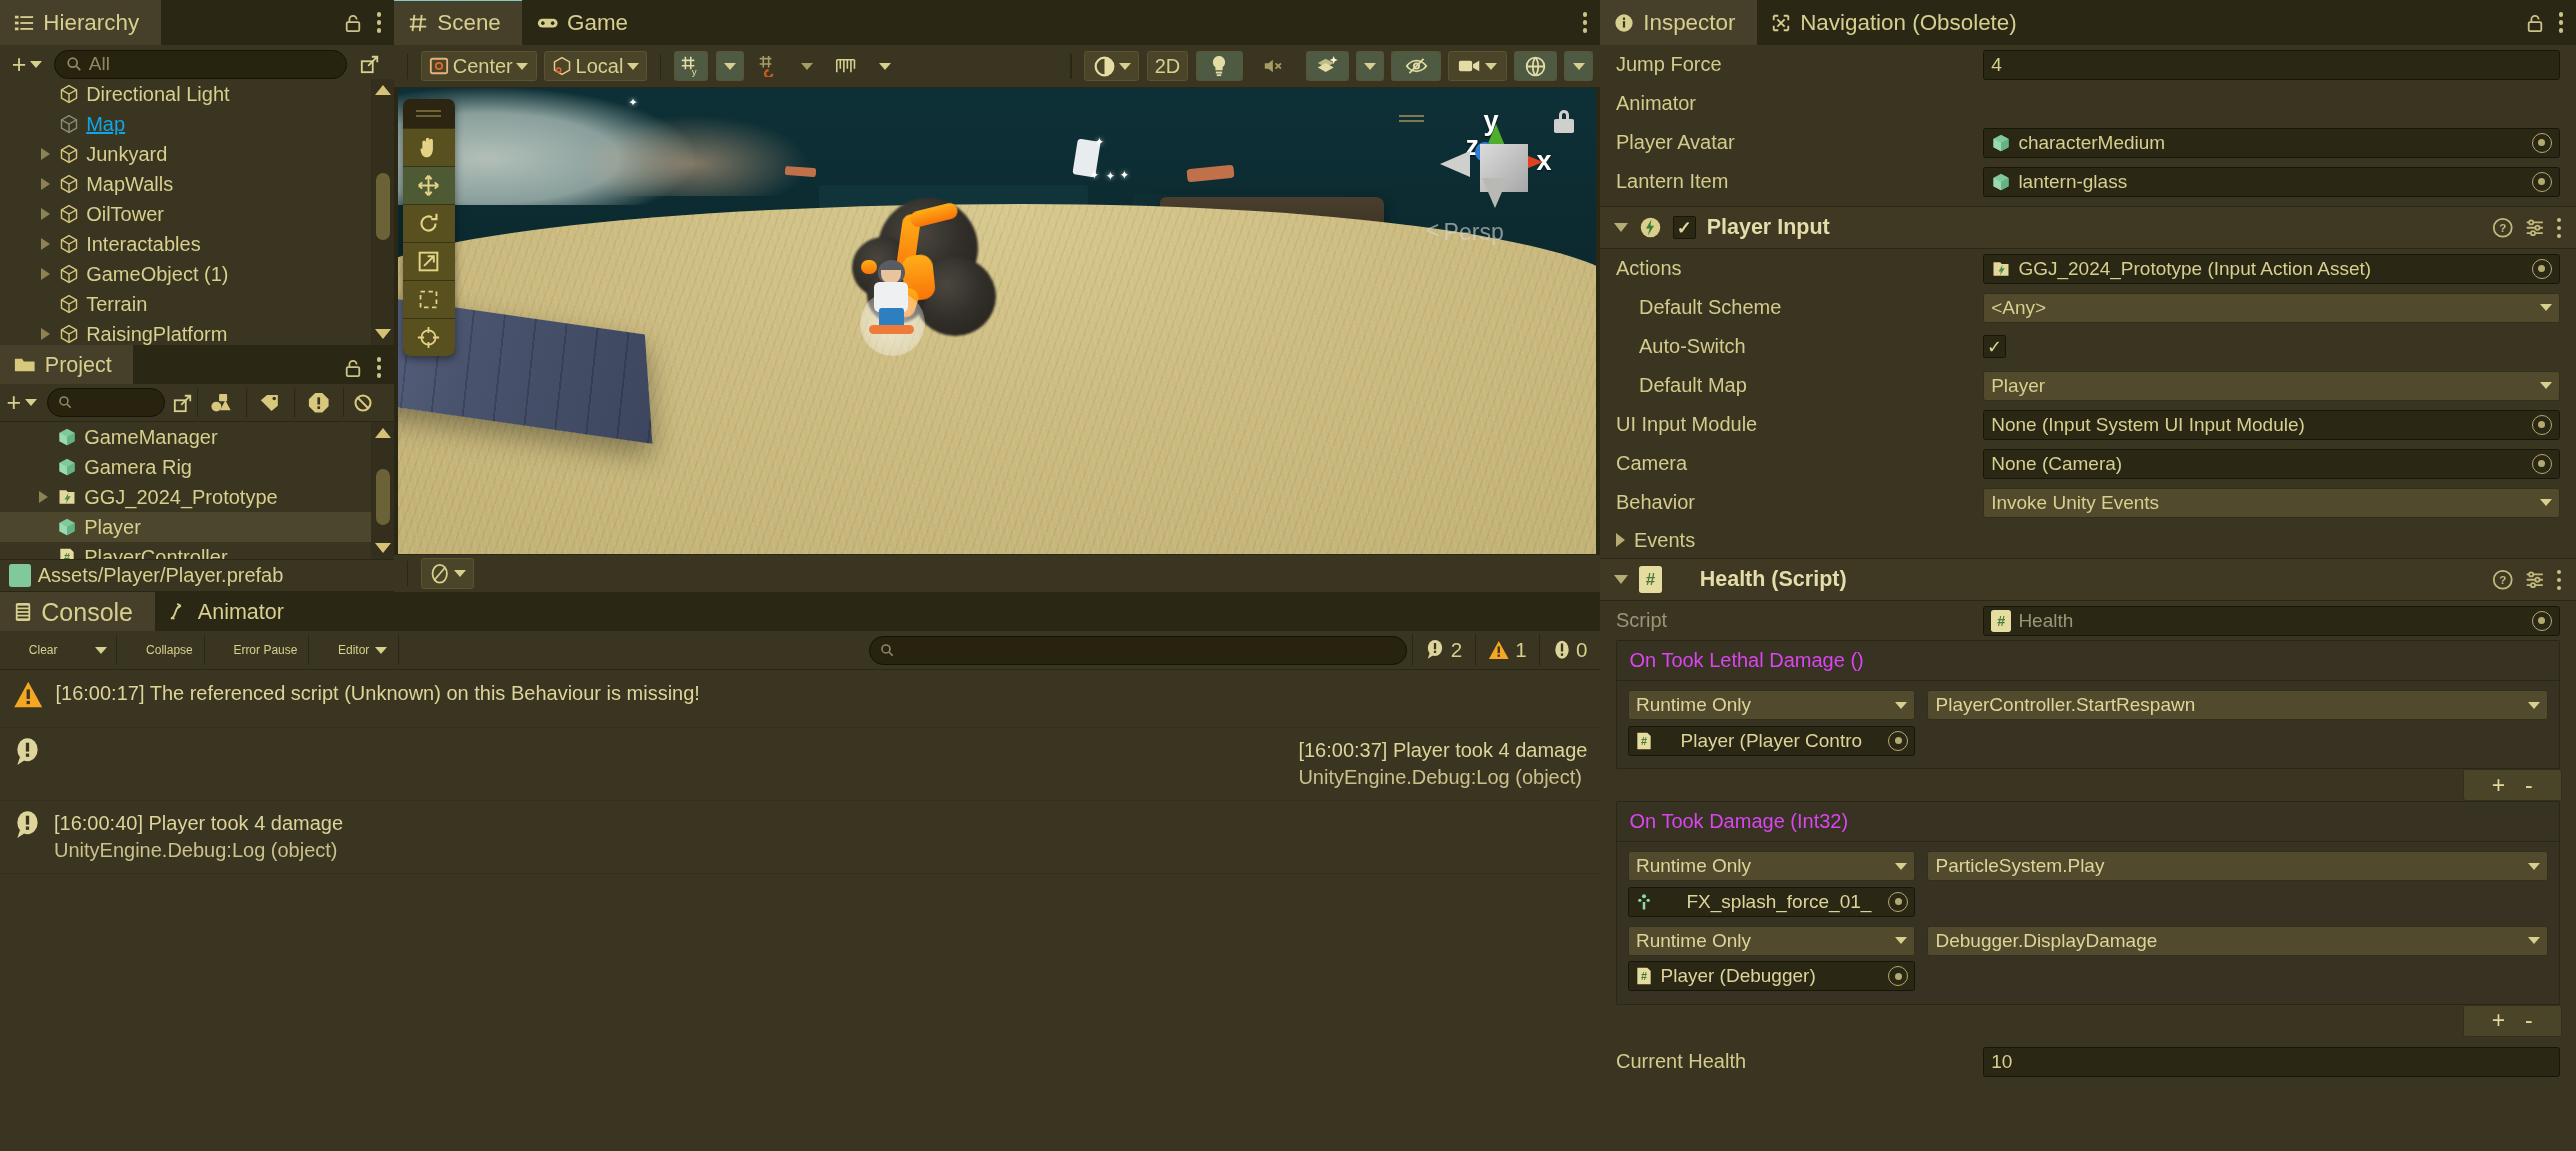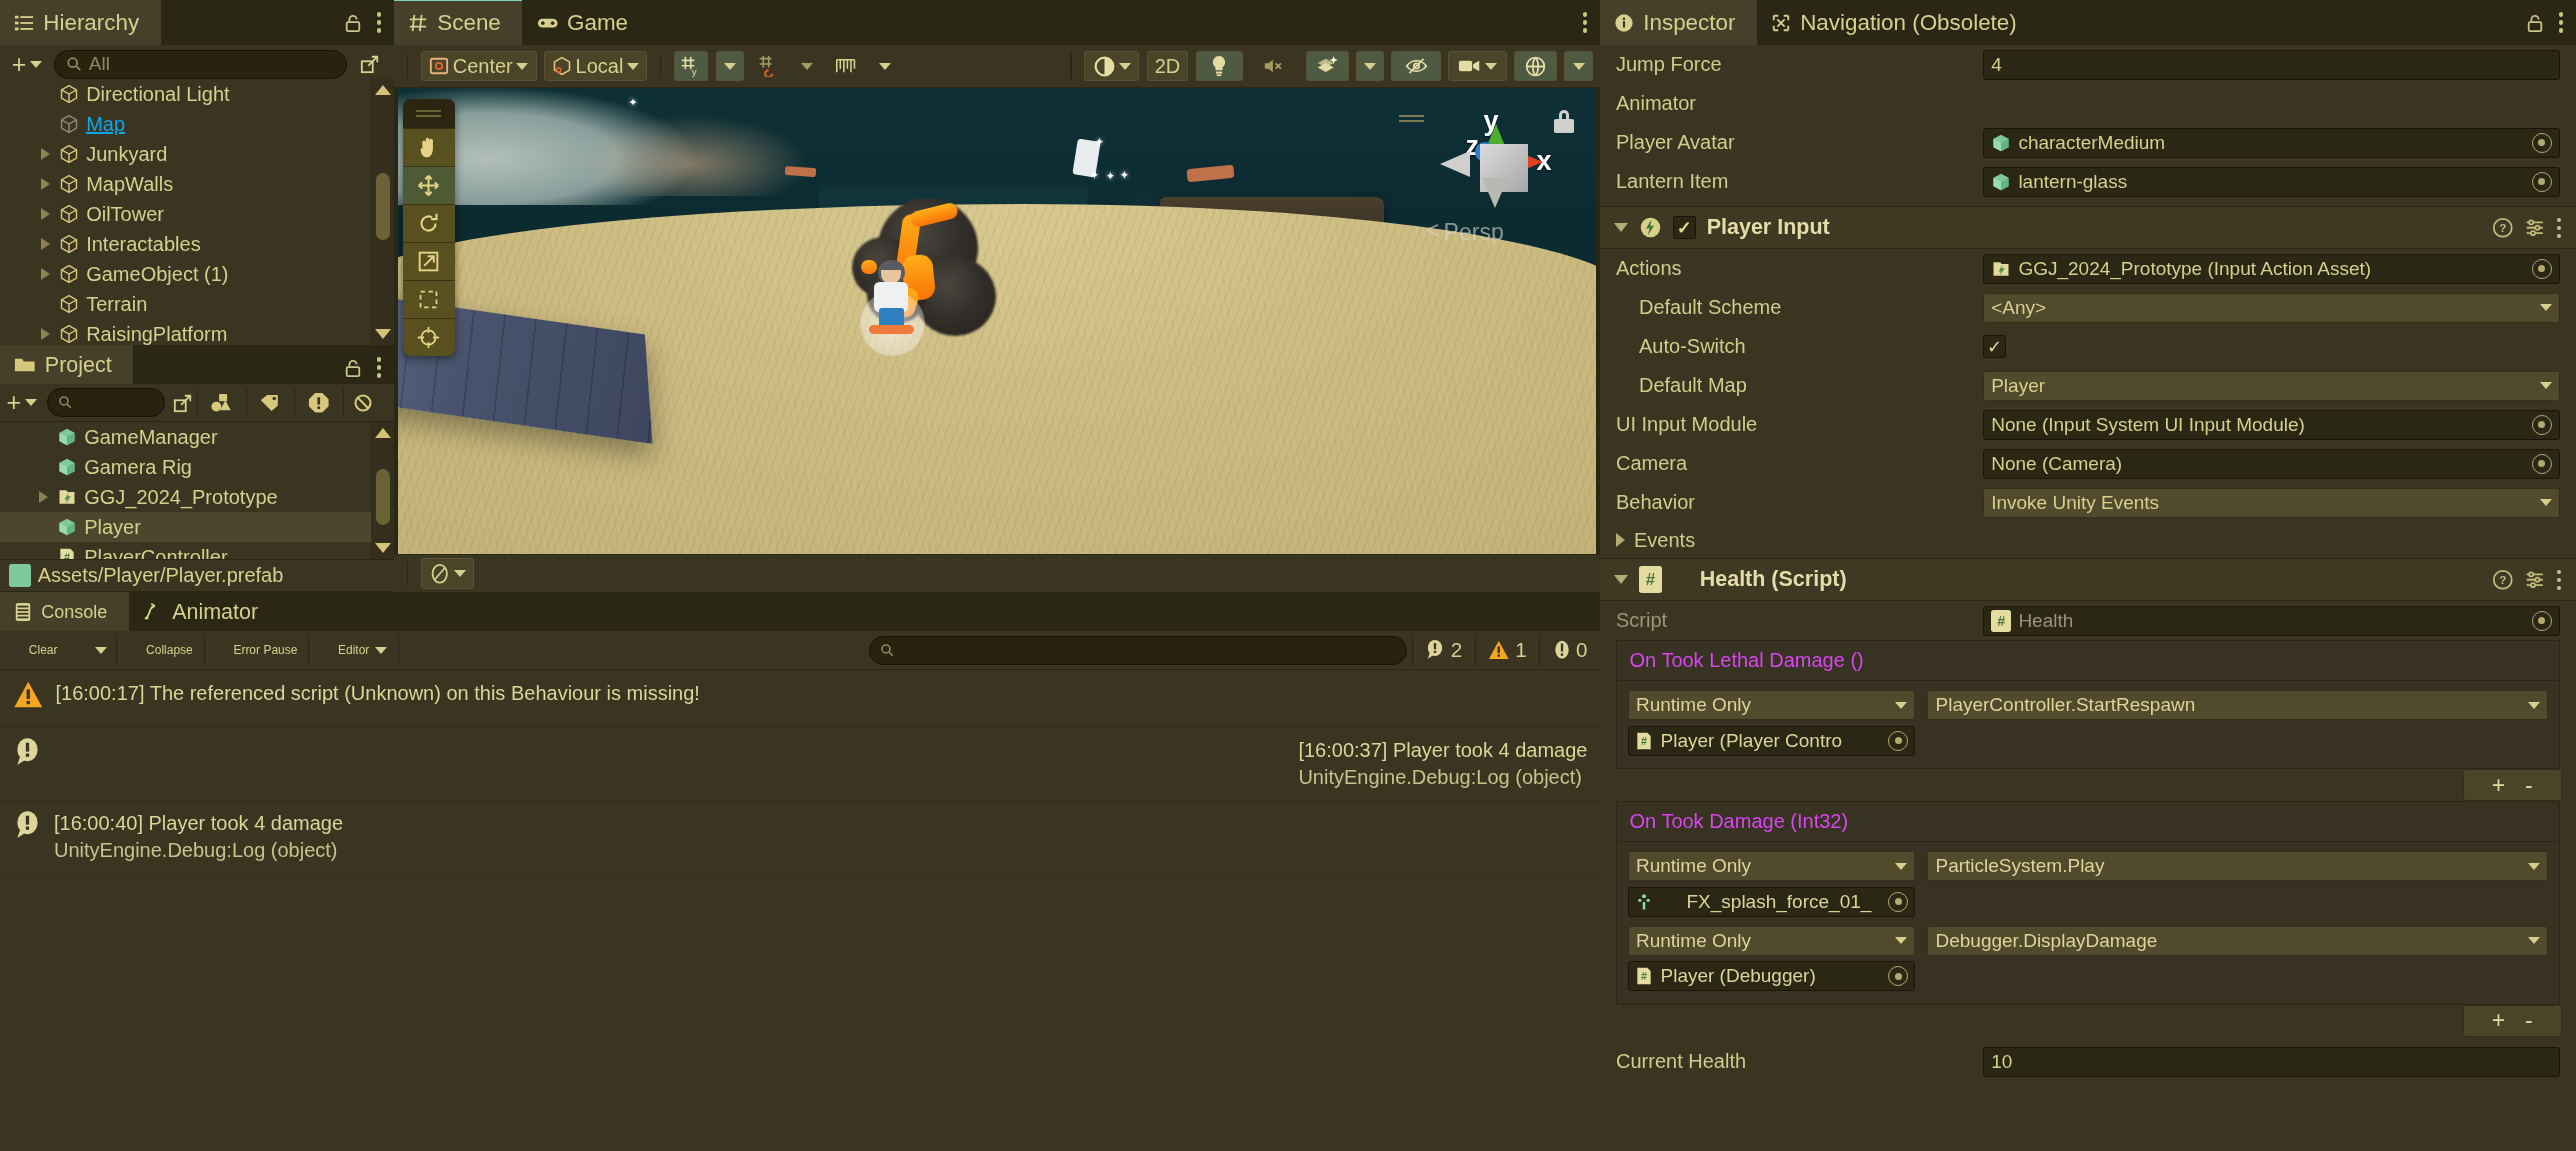--- a/index.html
+++ b/index.html
@@ -802,21 +802,21 @@
               <path d="M6 19 L18 5"></path>
             </svg>
         </span>
         <span class="caret"></span>
       </div>
     </div>
   </div>
 
   <div class="panel" style="left:0; top:592px; width:1600px; height:560px;">
     <div class="tabbar" style="height:39px;">
-      <div class="tab active plain" style="font-size:18px;">
+      <div class="tab active plain" style="font-size:25px;">
         <span class="ico">
           <svg width="18" height="20" viewBox="0 0 20 22">
               <rect x="2" y="1" width="16" height="20" rx="2" fill="#d6cf8e"></rect>
             <g fill="#3a3520">
                 <rect x="4" y="4" width="12" height="2"></rect>
                 <rect x="4" y="8" width="12" height="2"></rect>
             <rect x="4" y="12" width="12" height="2"></rect>
                 <rect x="4" y="16" width="12" height="2"></rect>
               </g>
             </svg>
@@ -1155,21 +1155,21 @@
                 <span class="evt-method">
                   <span>PlayerController.StartRespawn</span>
                   <span class="caret"></span>
                 </span>
               </div>
               <div class="evt-obj">
                 <svg class="cube" viewBox="0 0 24 24" style="font-size:21px">
                   <path fill="#e5dca0" d="M4 2h12l4 4v16H4z"></path>
                   <text x="12" y="17" font-size="13" fill="#4c7a3c" text-anchor="middle" font-family="Liberation Sans" font-weight="bold">#</text>
                 </svg>
-                <span style="flex:1;overflow:hidden;white-space:nowrap;">Player (Player Contro</span>
+                <span style="flex:1;overflow:hidden;white-space:nowrap;text-align:center;">Player (Player Contro</span>
                 <span class="radio">
                   <i></i>
                 </span>
               </div>
             </div>
           </div>
           <div class="plusminus">
             <span>+</span>
             <span>-</span>
           </div>

